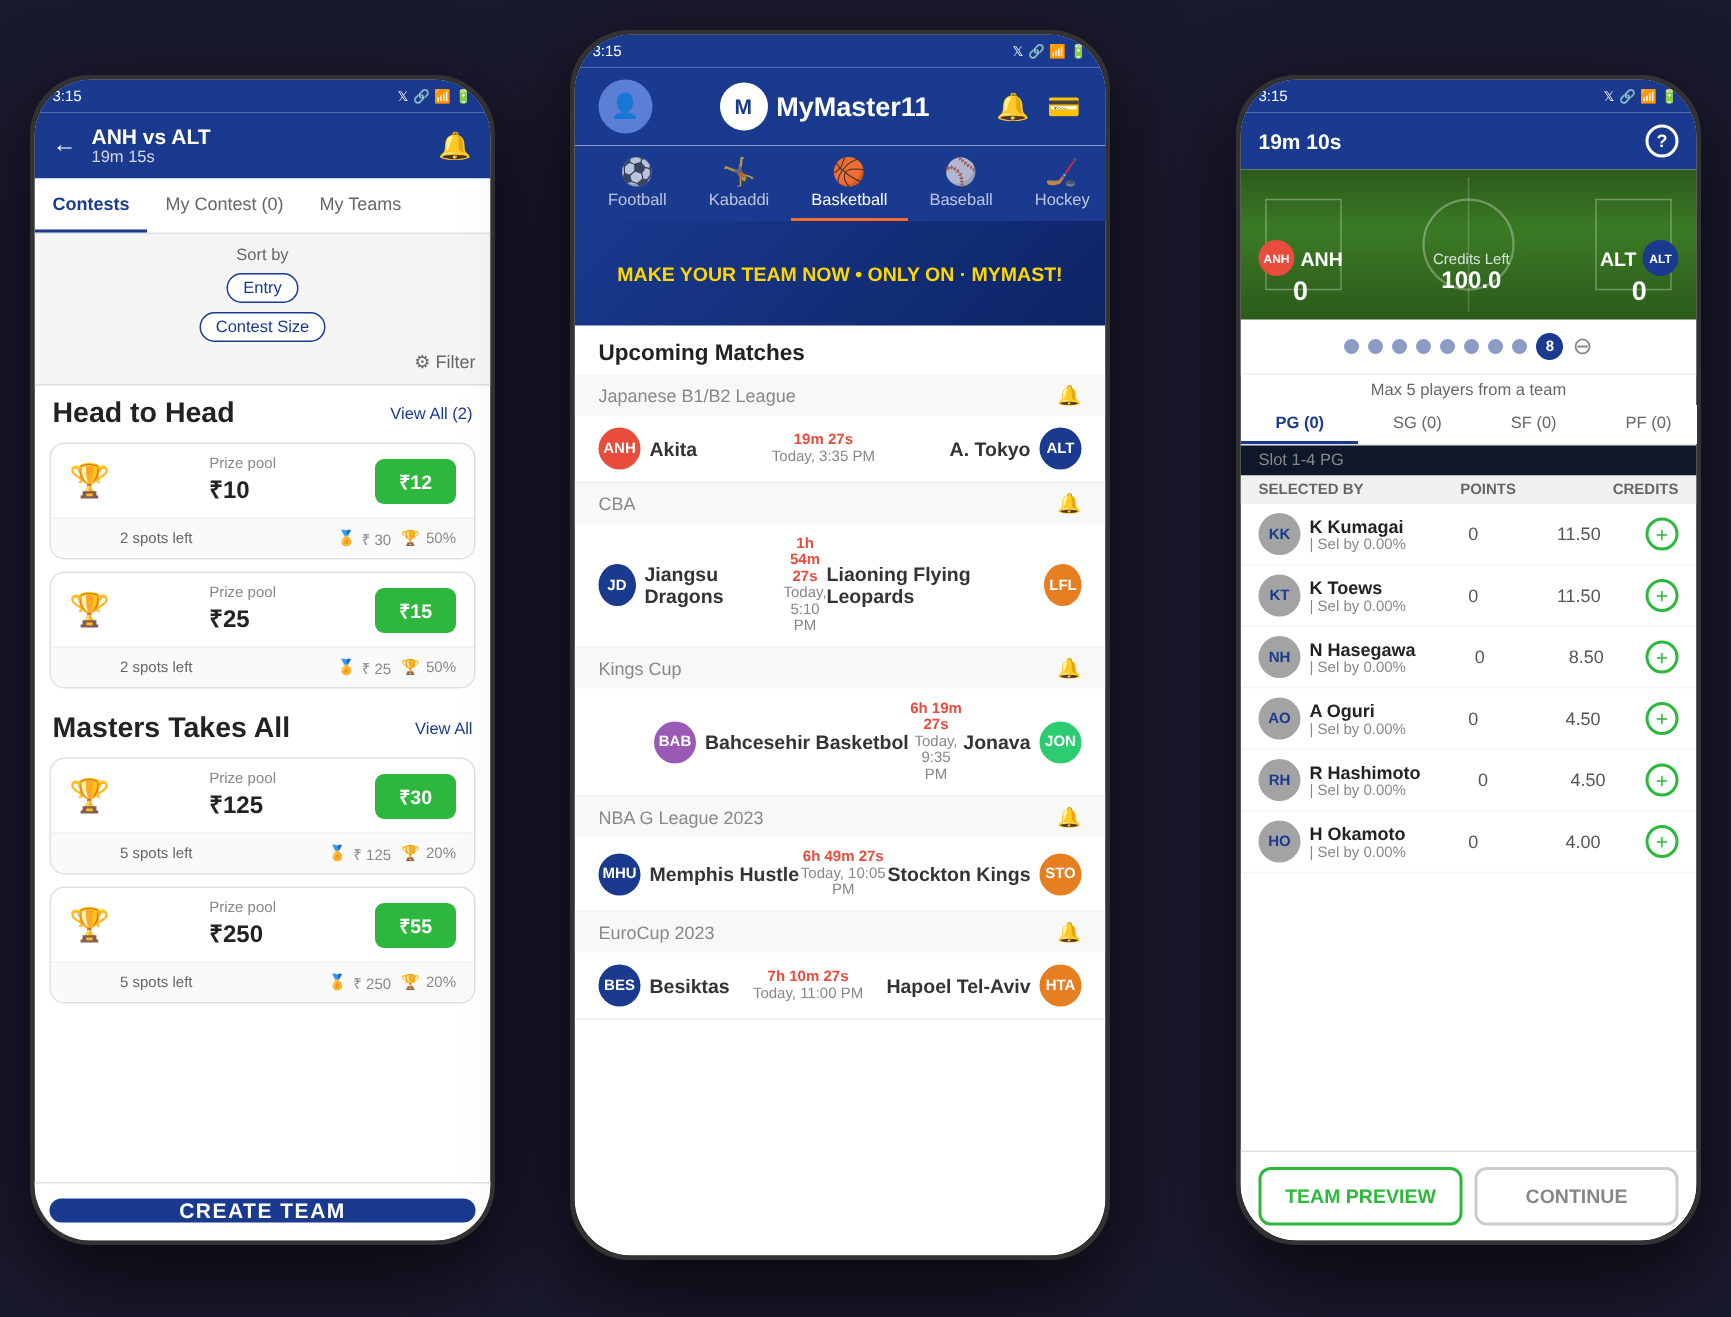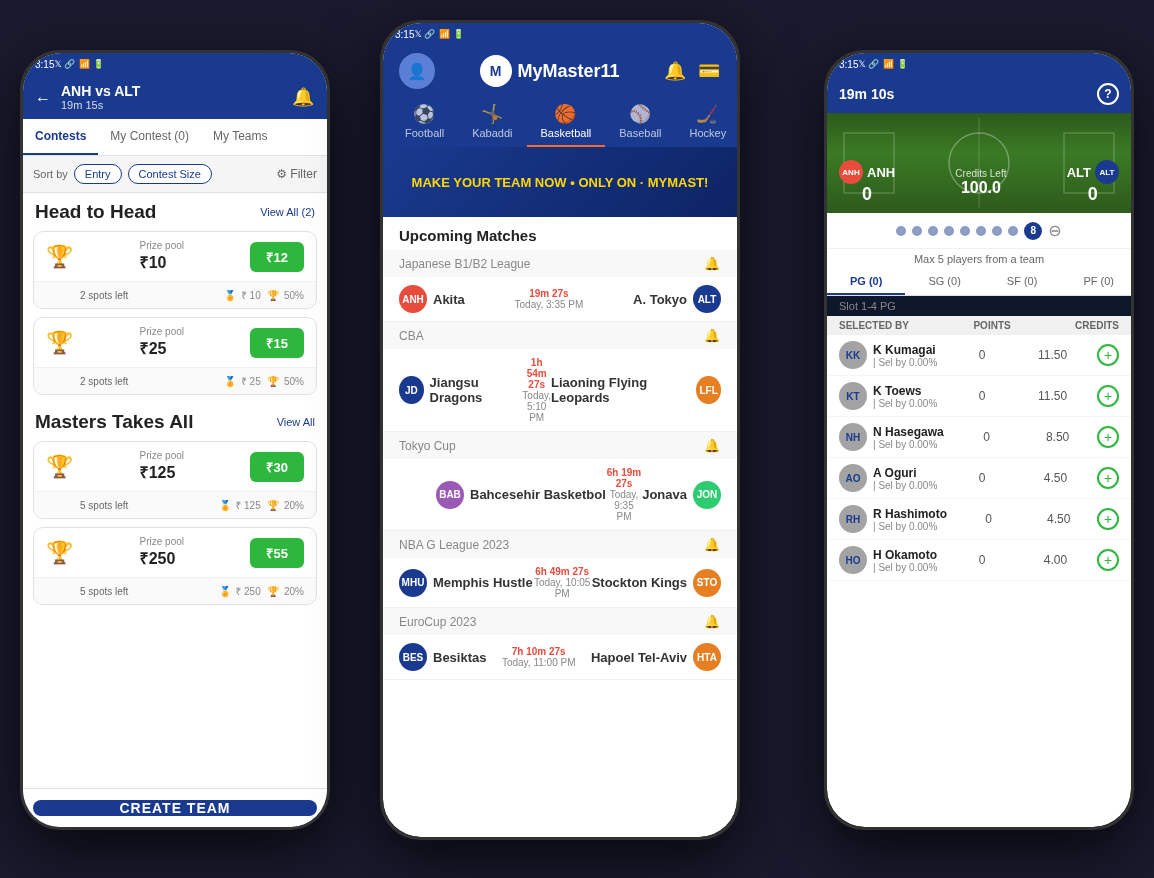--- a/index.html
+++ b/index.html
@@ -60,21 +60,21 @@
       border-radius: 38px;
     }
 
     
     .status-bar {
       background: #1a3a8f;
       color: #fff;
       font-size: 10px;
       padding: 4px 12px;
       display: flex;
-      justify-content: flex-start;
+      justify-content: space-between;
       align-items: center;
       height: 22px;
     }
     .status-icons { display: flex; gap: 3px; align-items: center; font-size: 9px; }
 
     
     .left-header {
       background: #1a3a8f;
       padding: 8px 12px;
       display: flex;
@@ -106,20 +106,21 @@
       font-weight: 600;
     }
 
     .filter-row {
       display: flex;
       align-items: center;
       padding: 8px 10px;
       gap: 6px;
       background: #f5f5f5;
       border-bottom: 1px solid #e0e0e0;
+      flex-direction: column;
     }
     .filter-label { font-size: 11px; color: #666; }
     .filter-chip {
       background: #fff;
       border: 1px solid #1a3a8f;
       border-radius: 12px;
       padding: 3px 10px;
       font-size: 11px;
       color: #1a3a8f;
     }
@@ -520,21 +521,21 @@
             <div class="prize-label">Prize pool</div>
             <div class="prize-amount">₹10</div>
           </div>
           <button class="join-btn">₹12</button>
         </div>
         <div class="contest-card-bottom">
           <span class="spots-info">
             <span>2 spots left</span>
           </span>
           <span class="prize-dist">
-            🏅 <span>₹ 10</span>
+            🏅 <span>₹ 30</span>
             &nbsp;🏆 <span>50%</span>
           </span>
         </div>
       </div>
 
       <div class="contest-card">
         <div class="contest-card-top">
           <span class="trophy-icon">🏆</span>
           <div class="prize-info">
             <div class="prize-label">Prize pool</div>
@@ -697,21 +698,21 @@
           </div>
           <div class="match-right">
             <div class="team-logo orange">LFL</div>
             <span class="match-team">Liaoning Flying Leopards</span>
           </div>
         </div>
       </div>
 
       <div class="league-group">
         <div class="league-header">
-          <span class="league-name">Tokyo Cup</span>
+          <span class="league-name">Kings Cup</span>
           <span class="bell-small">🔔</span>
         </div>
         <div class="match-row">
           <div class="match-left">
             <div class="team-logo purple">BAB</div>
             <span class="match-team">Bahcesehir Basketbol</span>
           </div>
           <div class="match-center">
             <div class="match-time">6h 19m 27s</div>
             <div class="match-date">Today, 9:35 PM</div>
@@ -922,14 +923,18 @@
             <div class="player-name">H Okamoto</div>
             <div class="player-sel">| Sel by 0.00%</div>
           </div>
         </div>
         <span class="player-points">0</span>
         <span class="player-credits">4.00</span>
         <div class="add-btn">+</div>
       </div>
     </div>
 
+    <div class="right-bottom-actions">
+      <button class="preview-btn">TEAM PREVIEW</button>
+      <button class="continue-btn">CONTINUE</button>
+    </div>
   </div>
 </div>
 
 </body></html>

